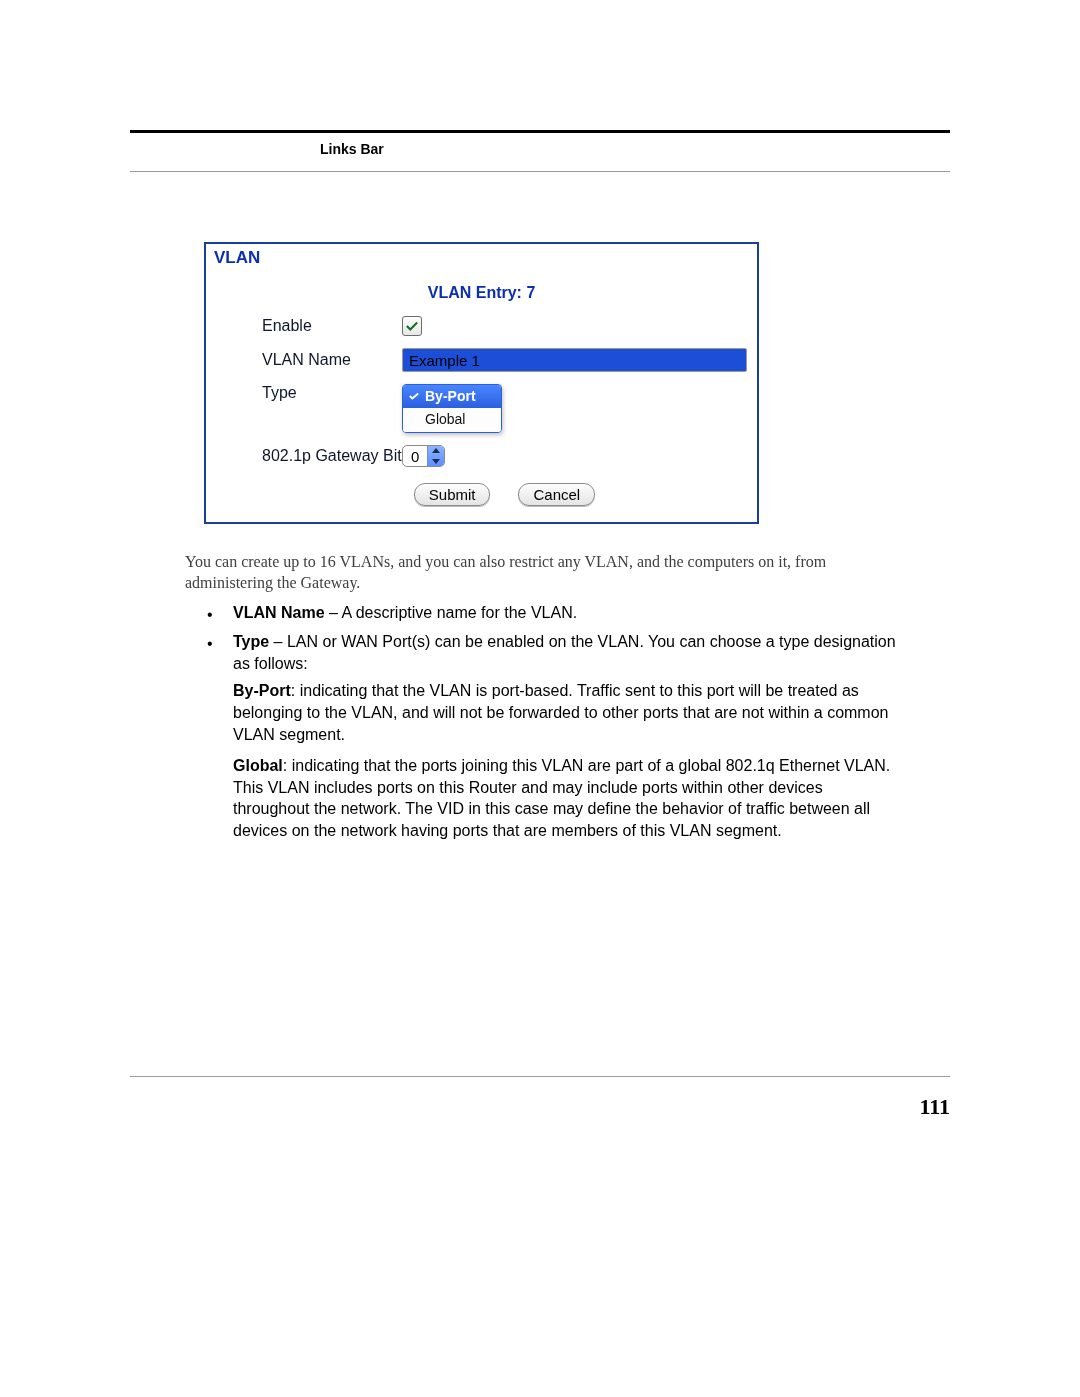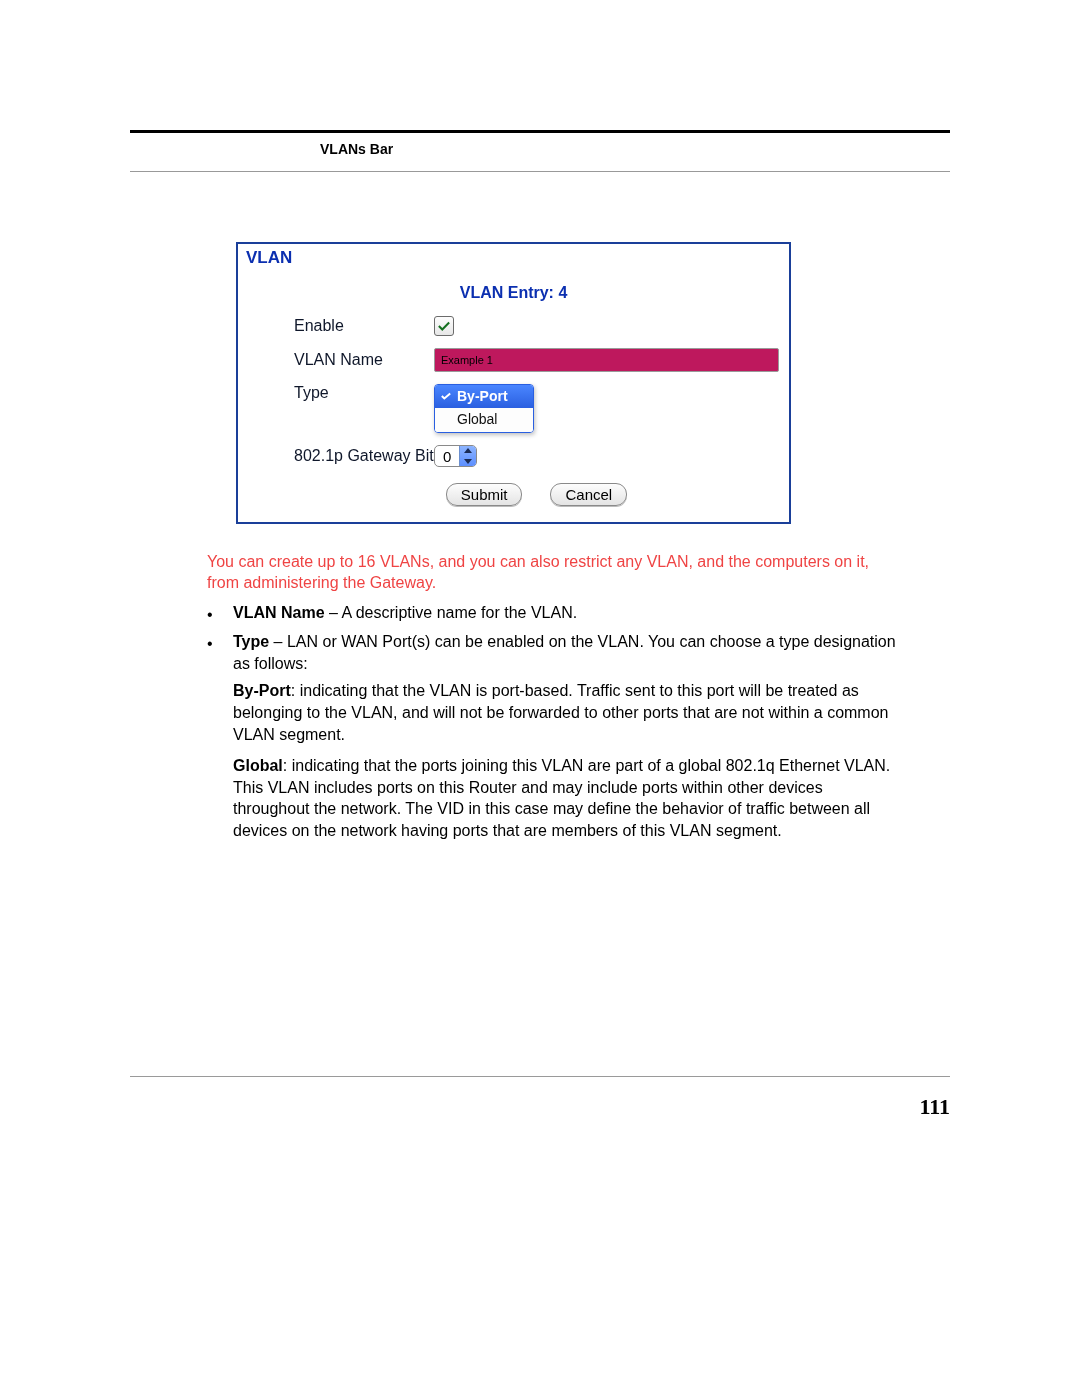--- a/index.html
+++ b/index.html
@@ -29,21 +29,21 @@
       padding-bottom: 8px;
     }
     .top-rule-thin {
       height: 1px;
       background: #999;
       margin-top: 6px;
       margin-bottom: 70px;
     }
     .panel {
       width: 555px;
-      margin-left: 106px;
+      margin-left: 74px;
       border: 2px solid #1a3f99;
       background: #fff;
     }
     .panel-title {
       color: #0b2fb0;
       font-weight: bold;
       font-size: 17px;
       padding: 4px 8px 2px 8px;
       font-family: Arial, sans-serif;
     }
@@ -75,23 +75,23 @@
     }
     .ck-tick {
       width: 12px; height: 10px;
       stroke: #146f1f; stroke-width: 2.4; fill: none;
     }
     .txt-input {
       flex: 1;
       height: 24px;
       border: 1px solid #9a9a9a;
       border-radius: 2px;
-      background: #be185d;
+      background: #1d4ed8;
       padding: 2px 6px;
-      font-size: 11px;
+      font-size: 15px;
     }
     .dropdown-open {
       width: 100px;
       border: 1px solid #2a5fe0;
       border-radius: 4px;
       overflow: hidden;
       font-size: 14px;
       font-weight: bold;
       box-shadow: 1px 2px 4px rgba(0,0,0,0.25);
     }
@@ -139,26 +139,27 @@
     }
     .mac-btn {
       border: 1px solid #8a8a8a;
       border-radius: 11px;
       background: linear-gradient(#fdfdfd,#e4e4e4);
       padding: 2px 14px;
       font-size: 15px;
       box-shadow: 0 1px 0 #bbb;
     }
     .body-text {
-      margin-left: 77px;
+      margin-left: 55px;
       width: 690px;
       font-size: 16px;
       line-height: 1.3;
       margin-top: 28px;
-      color: #ef4444;
+      color: #404040;
+      font-family: Liberation Serif, serif;
     }
     .body-text p { margin-bottom: 8px; }
     .bullets {
       margin-left: 77px;
       width: 690px;
       font-size: 16px;
       line-height: 1.35;
       margin-top: 6px;
     }
     .bul {
@@ -191,27 +192,27 @@
       font-weight: bold;
       font-size: 22px;
     }
   </style>
 </head>
 <body>
 
 <div class="page">
   <div class="top-rule-thick"></div>
   <div class="header-row">
-    <span>VLANs Bar</span>
+    <span>Links Bar</span>
   </div>
   <div class="top-rule-thin"></div>
 
   <div class="panel">
     <div class="panel-title">VLAN</div>
-    <div class="panel-head">VLAN Entry: 4</div>
+    <div class="panel-head">VLAN Entry: 7</div>
     <div class="form-area">
 
       <div class="form-row">
         <div class="lab">Enable</div>
         <div class="ck-wrap">
           <svg class="ck-tick" viewBox="0 0 14 10">
               <path d="M1 5 L5 9 L13 1"></path>
             </svg>
         </div>
       </div>

